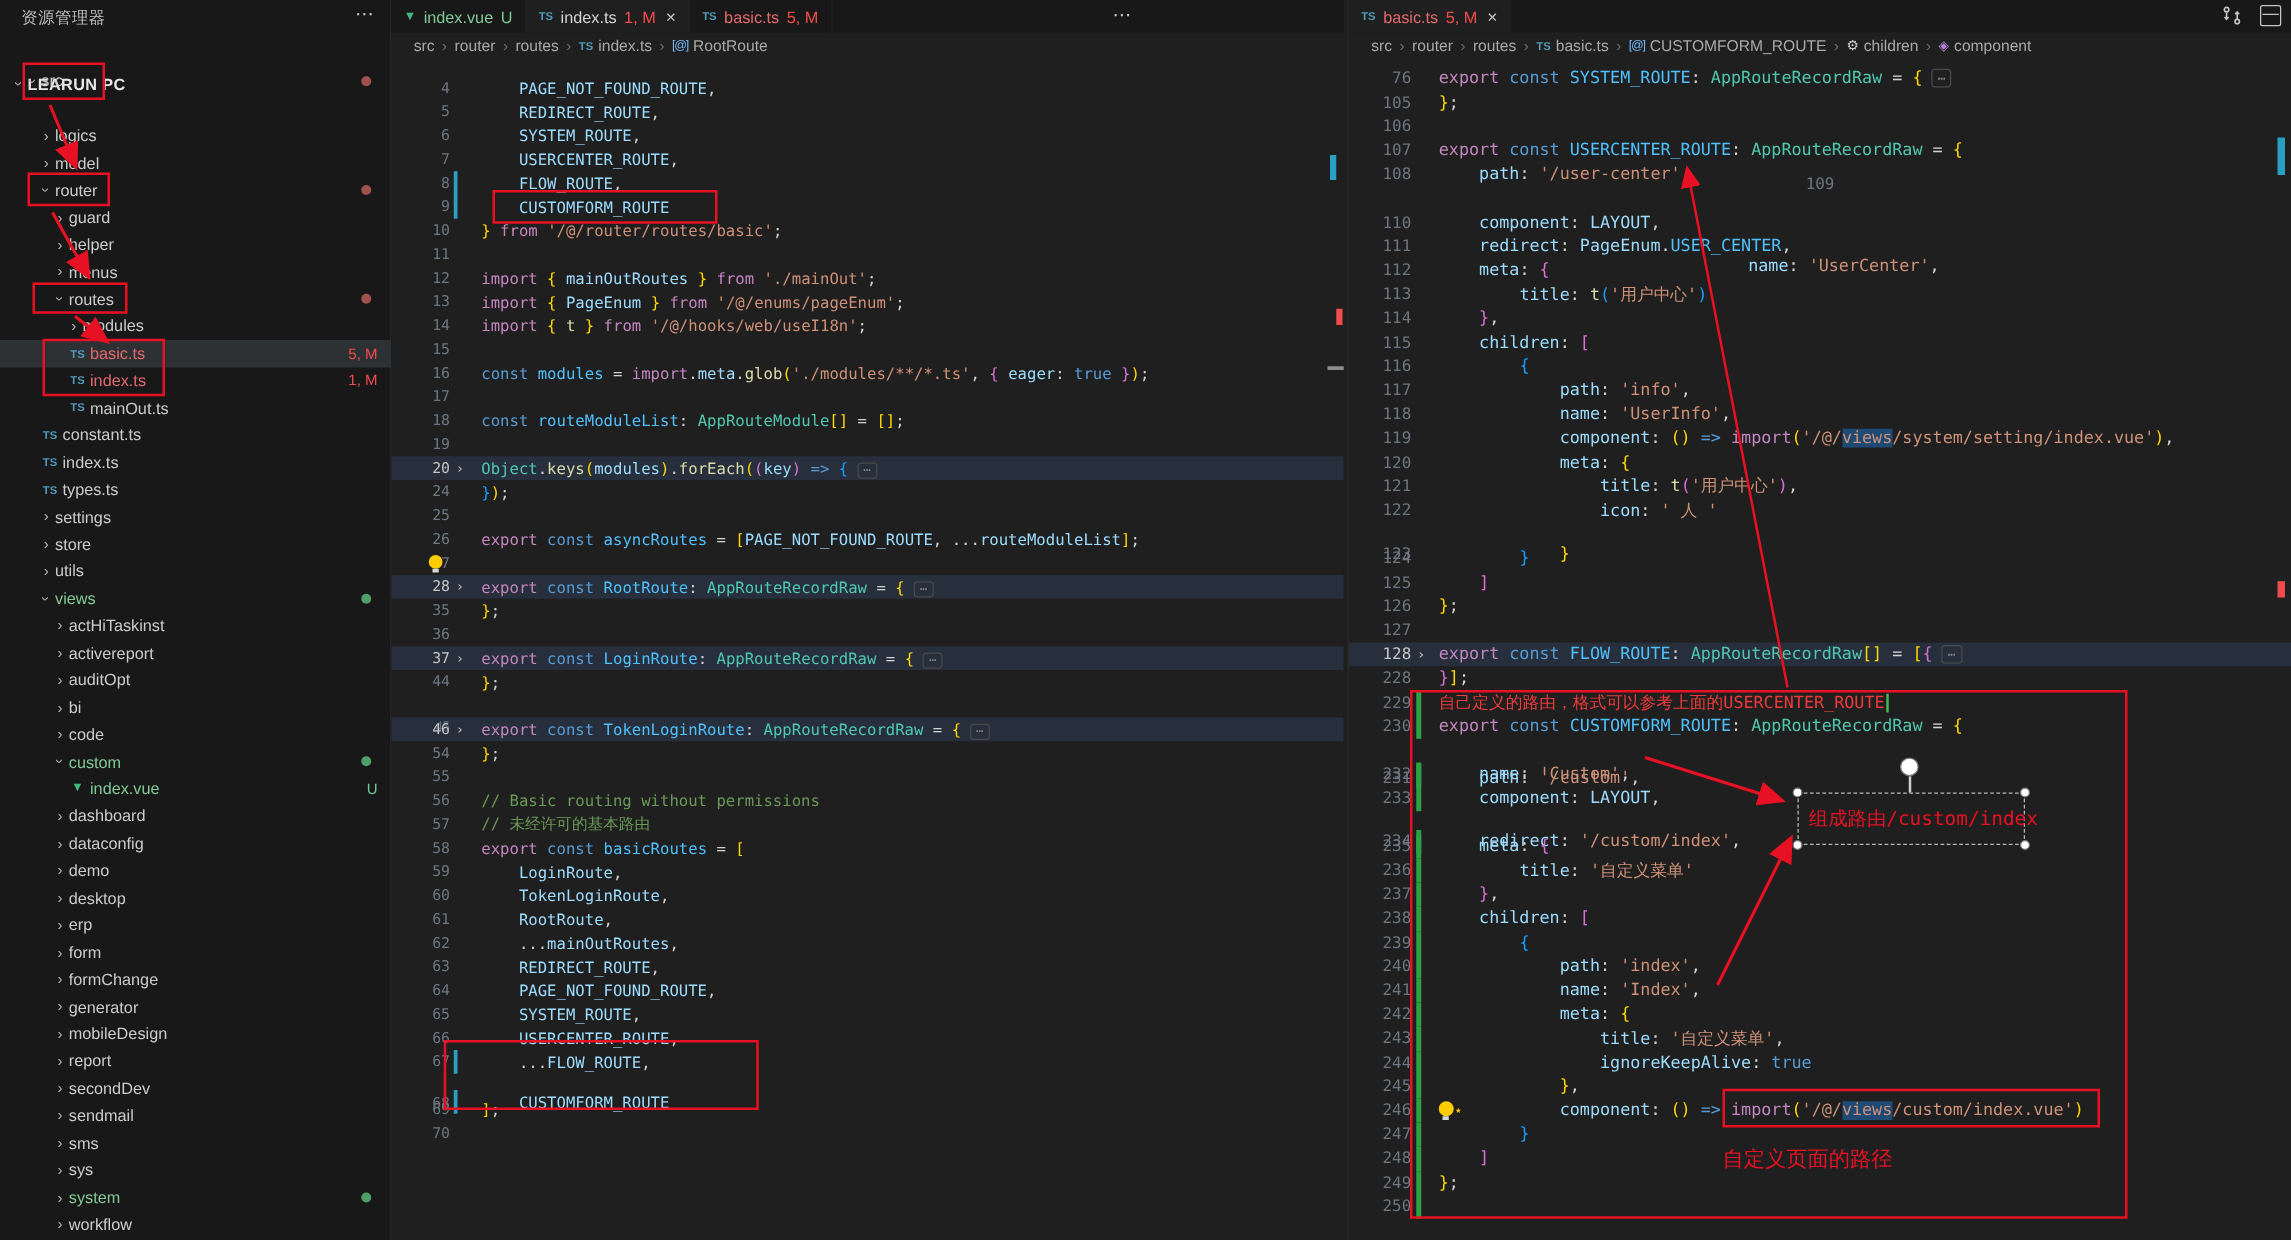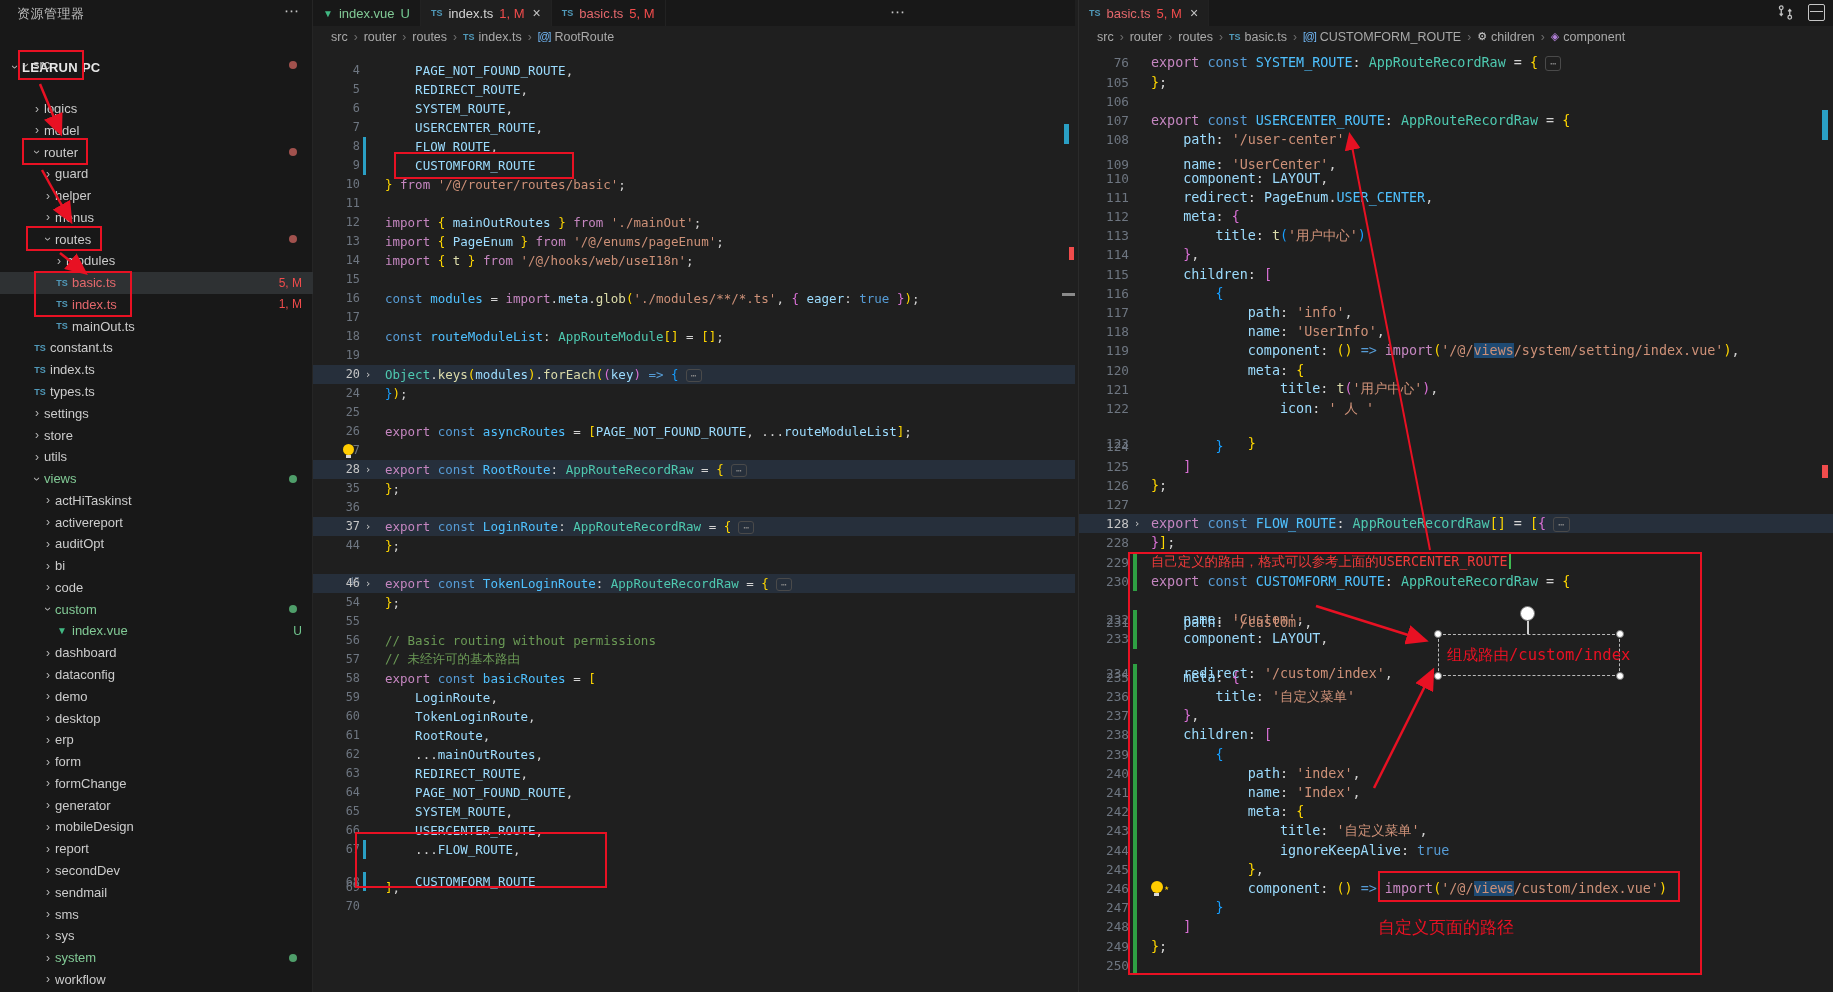--- a/index.html
+++ b/index.html
@@ -701,21 +701,21 @@
         <div class="crow" style="top: 64px;">
           <span class="lnum">107</span>
           <span class="gchev"></span>
           <span class="ctext"><span class="tk-k">export</span><span class="tk-p"> </span><span class="tk-s">const</span><span class="tk-p"> </span><span class="tk-c">USERCENTER_ROUTE</span><span class="tk-p">: </span><span class="tk-y">AppRouteRecordRaw</span><span class="tk-p"> = </span><span class="tk-a">{</span></span>
         </div>
         <div class="crow" style="top: 83.2px;">
           <span class="lnum">108</span>
           <span class="gchev"></span>
           <span class="ctext"><span class="tk-p">    </span><span class="tk-v">path</span><span class="tk-p">: </span><span class="tk-r">'/user-center'</span><span class="tk-p">,</span></span>
         </div>
-        <div class="crow" style="top: 108px;">
+        <div class="crow" style="top: 93px; flex-direction: column;">
           <span class="lnum">109</span>
           <span class="gchev"></span>
           <span class="ctext"><span class="tk-p">    </span><span class="tk-v">name</span><span class="tk-p">: </span><span class="tk-r">'UserCenter'</span><span class="tk-p">,</span></span>
         </div>
         <div class="crow" style="top: 121.6px;">
           <span class="lnum">110</span>
           <span class="gchev"></span>
           <span class="ctext"><span class="tk-p">    </span><span class="tk-v">component</span><span class="tk-p">: </span><span class="tk-v">LAYOUT</span><span class="tk-p">,</span></span>
         </div>
         <div class="crow" style="top: 140.8px;">

